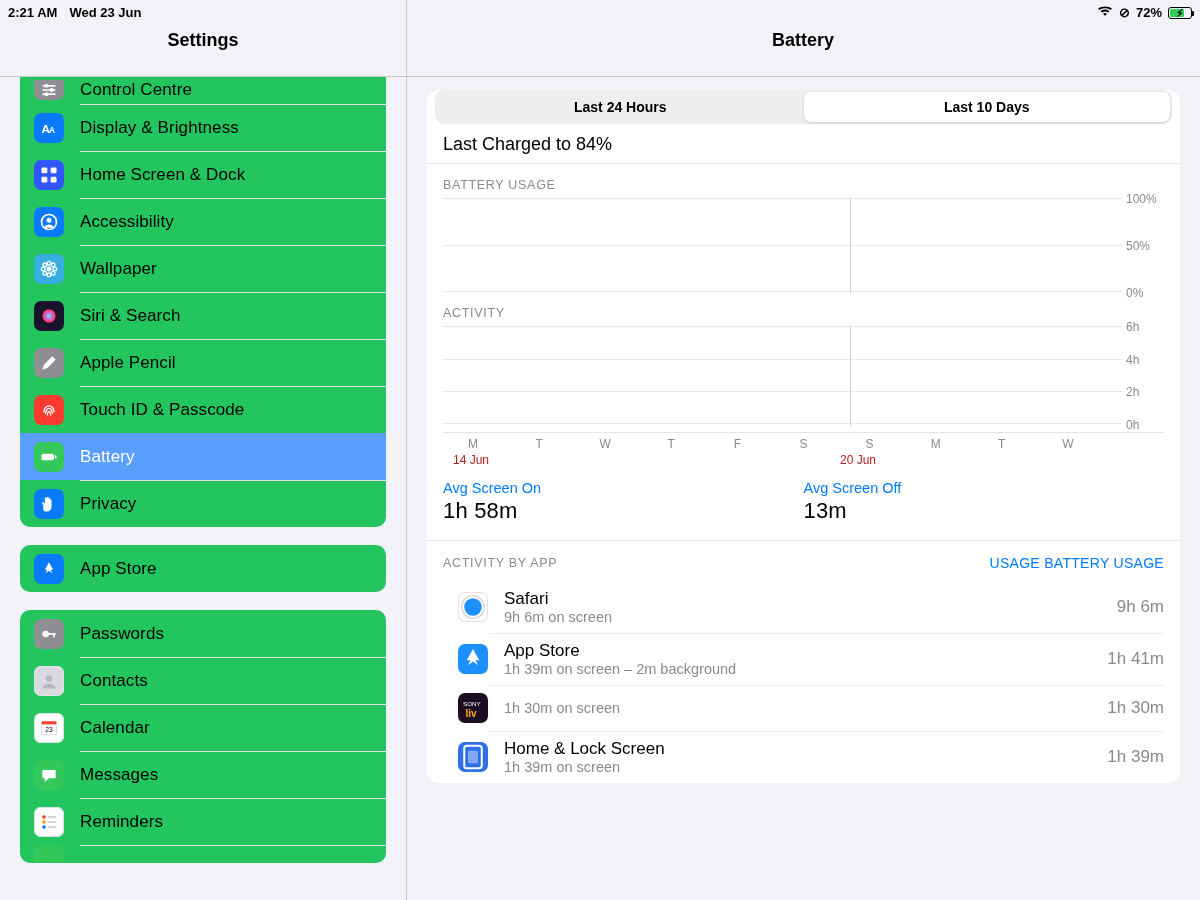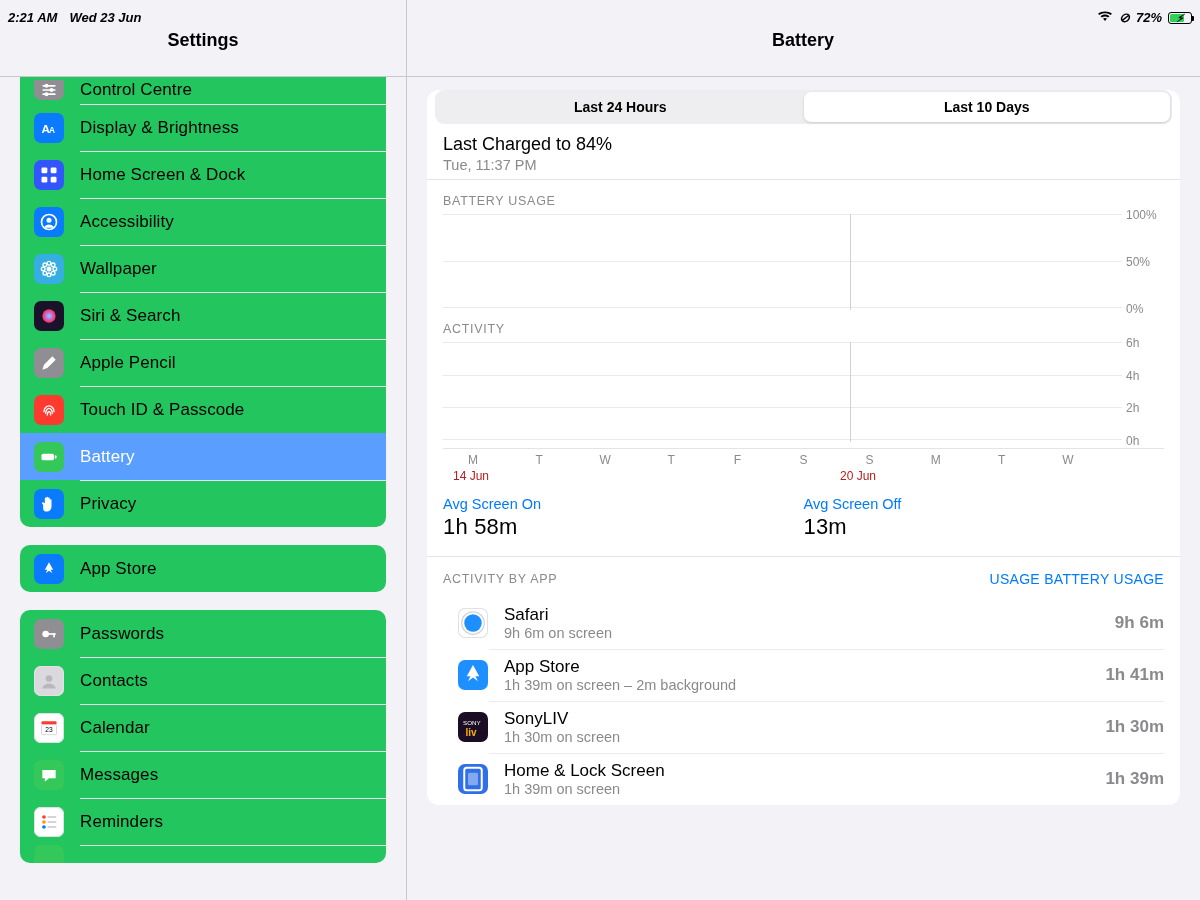--- a/index.html
+++ b/index.html
@@ -1,18 +1,18 @@
 <!DOCTYPE html>
 <html><head>
 <meta charset="utf-8">
 <style>
   * { box-sizing: border-box; margin: 0; padding: 0; }
   html, body { width: 1200px; height: 900px; overflow: hidden; font-family: -apple-system, "Helvetica Neue", Arial, sans-serif; background: #f2f2f7; color: #000; }
   
-  .statusbar { position: absolute; top:8px; left:0; right:0; height:20px; display:flex; justify-content:space-between; align-items:flex-start; font-size:13px; font-weight:600; padding:2px 8px 0 8px; z-index:5;font-style:italic;}
+  .statusbar { position: absolute; top:0; left:0; right:0; height:20px; display:flex; justify-content:space-between; align-items:flex-end; font-size:13px; font-weight:600; padding:2px 8px 0 8px; z-index:5;}
   .statusbar .sb-left { display:flex; gap:12px; }
   .statusbar .sb-right { display:flex; gap:6px; align-items:center; }
   .battery-glyph { display:inline-flex; align-items:center; }
   .battery-glyph .outer{ width:24px; height:12px; border:1px solid #000; border-radius:3px; position:relative; display:flex; align-items:center; padding:1px;}
   .battery-glyph .outer::after{content:""; position:absolute; right:-3px; top:3px; width:2px; height:5px; background:#000; border-radius:0 1px 1px 0;}
   .battery-glyph .fill{ height:100%; background:#30d158; border-radius:1.5px;}
   .bolt{ position:absolute; left:7px; top:-1px; font-size:11px; color:#000;}
   
   .headers { position:absolute; top:20px; left:0; right:0; height:56px; display:flex; }
   .headers .h-left{ width:406px; text-align:center; font-size:18px; font-weight:700; line-height:40px;}
@@ -71,21 +71,21 @@
   .avgs .val{ font-size:22px; letter-spacing:.2px;}
   .apps-head{ display:flex; justify-content:space-between; align-items:center; padding:14px 16px 10px 16px;}
   .apps-head .l{ font-size:12.5px; letter-spacing:.7px; color:#8a8a8e;text-align:right;}
   .apps-head .r{ font-size:14px; letter-spacing:.3px; color:#007aff; font-weight:500;}
   .app-row{ display:flex; align-items:center; padding:8px 16px 8px 16px; position:relative;}
   .app-row + .app-row::before{content:""; position:absolute; left:62px; right:16px; top:0; height:1px; background:#ececf0;}
   .app-row .aicon{ width:30px; height:30px; border-radius:7px; margin-right:16px; flex-shrink:0; display:flex; align-items:center; justify-content:center;margin-left:15px;}
   .app-row .txt{ flex:1;}
   .app-row .name{ font-size:17px;}
   .app-row .det{ font-size:14.5px; color:#8a8a8e;}
-  .app-row .time{ font-size:17px; color:#8a8a8e;font-weight:bold;}
+  .app-row .time{ font-size:17px; color:#8a8a8e;}
 </style>
 </head>
 <body>
 
 <div class="statusbar">
   <div class="sb-left">
     <span>2:21 AM</span>
     <span>Wed 23 Jun</span>
   </div>
   <div class="sb-right">
@@ -300,21 +300,20 @@
 <div class="detail">
   <div class="card">
 
     <div class="seg">
       <div class="seg-btn">Last 24 Hours</div>
       <div class="seg-btn active">Last 10 Days</div>
     </div>
 
     <div class="section">
       <div class="title">Last Charged to 84%</div>
-      <div class="sub">Tue, 11:37 PM</div>
     </div>
 
     <div class="chart-block">
       <div class="chart-label">BATTERY USAGE</div>
       <div class="chart-area short" id="chart1">
         <div class="grid">
           <div class="gline" style="top:0"></div>
           <div class="gline" style="top:50%"></div>
           <div class="gline" style="bottom:0"></div>
         </div>
@@ -509,21 +508,20 @@
           <div class="time">1h 41m</div>
         </div>
         <div class="app-row">
           <span class="aicon" style="background: rgb(26, 13, 36);">
             <svg viewBox="0 0 24 24">
               <text x="4" y="10" font-size="5" fill="#fff">SONY</text>
               <text x="6" y="19" font-size="8" fill="#ffb000" font-weight="700">liv</text>
             </svg>
           </span>
           <div class="txt">
-            <div class="name">SonyLIV</div>
             <div class="det">1h 30m on screen</div>
           </div>
           <div class="time">1h 30m</div>
         </div>
         <div class="app-row">
           <span class="aicon" style="background: rgb(47, 111, 234);">
             <svg viewBox="0 0 24 24">
               <rect x="5" y="3" width="14" height="18" rx="2" fill="none" stroke="#fff" stroke-width="1.6"></rect>
               <rect x="8" y="7" width="8" height="10" rx="1" fill="#fff" opacity=".4"></rect>
             </svg>

